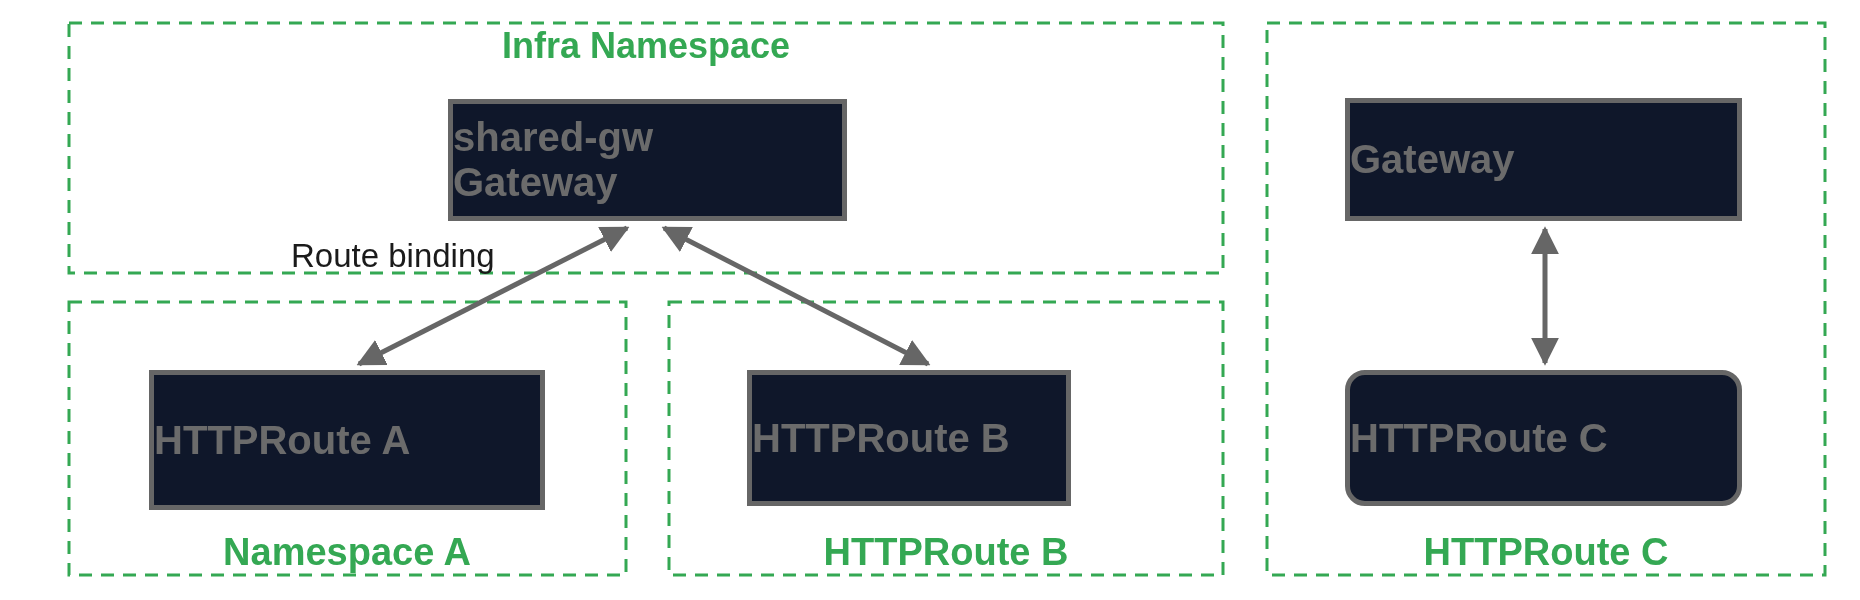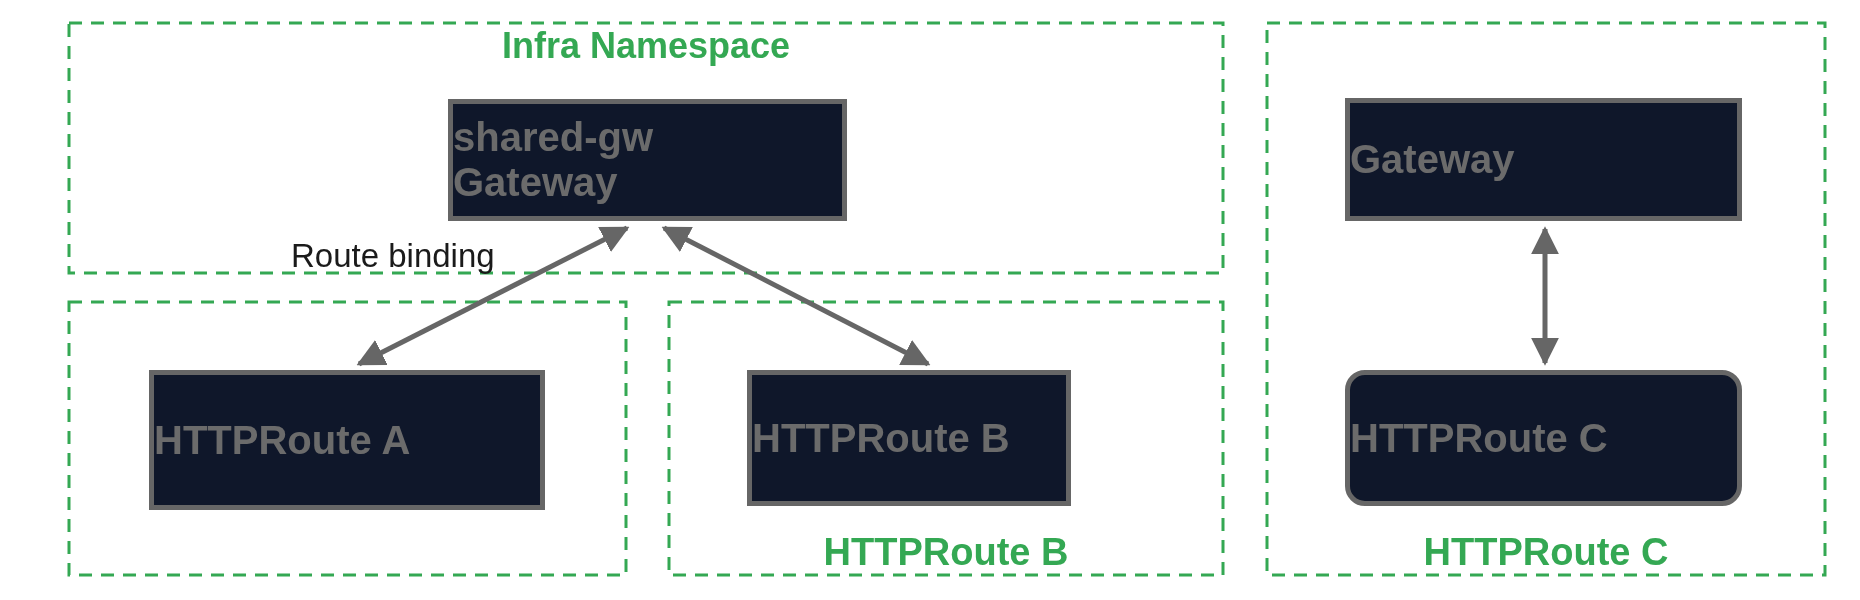--- a/index.html
+++ b/index.html
@@ -101,20 +101,21 @@
 
   <div class="node" id="route-b-box">
     <span>HTTPRoute B</span>
   </div>
 
   <div class="node" id="route-c-box">
     <span>HTTPRoute C</span>
   </div>
 
   <div class="ns-label" id="infra-label">Infra Namespace</div>
+  <div class="ns-label" id="ns-a-label">Namespace A</div>
   <div class="ns-label" id="ns-b-label">HTTPRoute B</div>
   <div class="ns-label" id="ns-c-label">HTTPRoute C</div>
 
   <div class="annotation" id="route-binding-label">Route binding</div>
 
   <svg class="layer" width="1860" height="600" viewBox="0 0 1860 600">
     <defs>
       <marker id="ah" viewBox="0 0 10 10" refX="9" refY="5" markerWidth="5.6" markerHeight="5.6" orient="auto-start-reverse">
         <path class="arrowhead" d="M0,0 L10,5 L0,10 z"></path>
       </marker>

